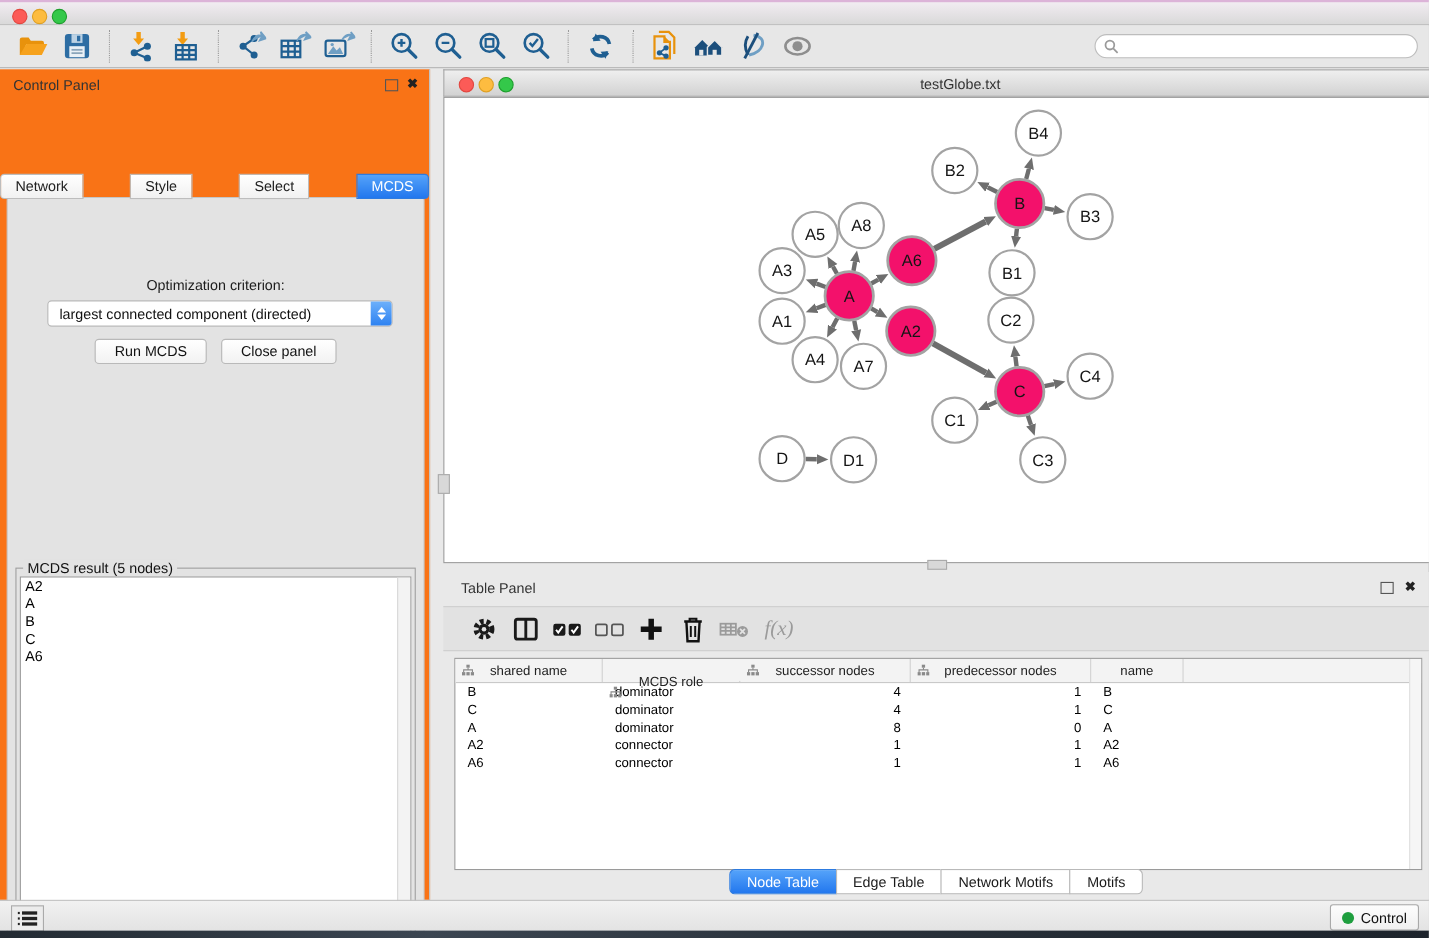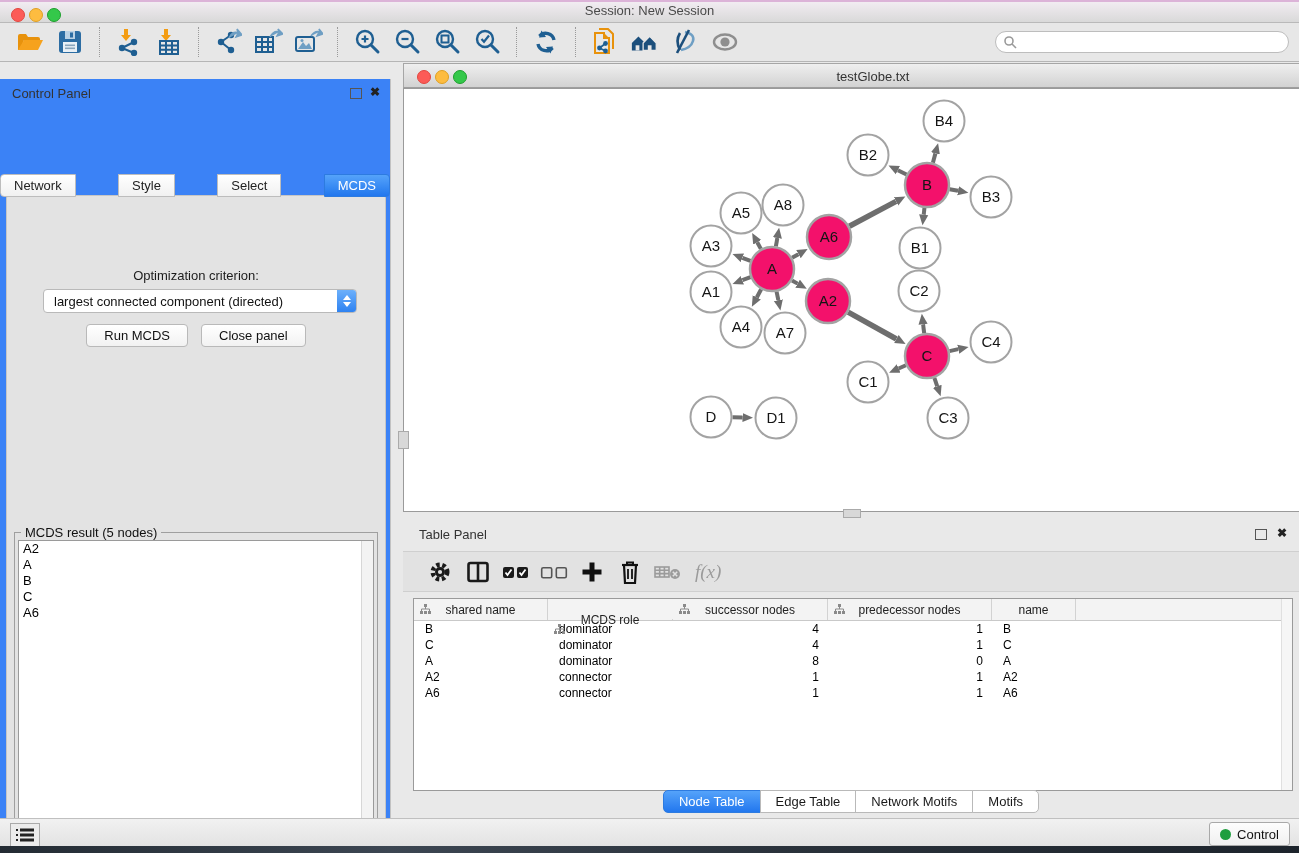--- a/index.html
+++ b/index.html
@@ -19,21 +19,21 @@
   
   #toolbar{position:absolute;left:0;top:23px;width:100%;height:39px;background:#e7e7e7;
     border-bottom:1px solid #b5b5b5;display:flex;align-items:center;padding-left:10px;box-sizing:border-box;}
   .tbi{width:30px;height:30px;display:flex;align-items:center;justify-content:center;margin:0 5px;flex:0 0 auto;}
   .tbsep{width:0;height:30px;border-left:1px dotted #9a9a9a;margin:0 9px;flex:0 0 auto;}
   #searchbox{position:absolute;right:10px;top:8px;width:294px;height:22px;background:#fff;
     border:1px solid #bdbdbd;border-radius:12px;display:flex;align-items:center;padding-left:7px;box-sizing:border-box;}
   #searchbox input{border:none;outline:none;background:transparent;font-size:12px;width:250px;margin-left:5px;font-family:"Liberation Sans",sans-serif;}
 
   
-  #control-panel{position:absolute;left:0;top:79px;width:391px;height:755px;background:#3b82f6;border-right:1px solid #c2c2c2;box-sizing:border-box;}
+  #control-panel{position:absolute;left:0;top:63px;width:391px;height:755px;background:#f97316;border-right:1px solid #c2c2c2;box-sizing:border-box;}
   .panel-head{position:relative;height:28px;}
   .panel-head .ptitle{position:absolute;left:12px;top:7px;font-size:13px;color:#333;}
   .float-ic{position:absolute;top:9px;width:10px;height:9px;border:1.5px solid #555;}
   .close-ic{position:absolute;top:7px;font-size:12px;font-weight:bold;color:#222;line-height:12px;}
   #cp-content{position:absolute;left:6px;top:116px;width:378px;height:688px;background:#e3e3e3;
     border:1px solid #c6c6c6;border-radius:3px;}
   #cp-tabs{position:absolute;left:0;top:95px;width:100%;display:flex;justify-content:space-between;z-index:3;}
   .cp-tab{font-size:13px;color:#222;background:linear-gradient(#ffffff,#f1f1f1);border:1px solid #bdbdbd;
     padding:3px 13px;margin-left:-1px;cursor:default;}
   .cp-tab:first-child{border-radius:4px 0 0 4px;margin-left:0;}
@@ -105,21 +105,20 @@
 </head>
 <body>
 
 <div id="app">
 
   <div id="titlebar">
     <div class="toplinestrip"></div>
     <span class="tl red" style="left:11px"></span>
     <span class="tl yellow" style="left:29px"></span>
     <span class="tl green" style="left:47px"></span>
-    <div class="title">Session: New Session</div>
   </div>
 
   <div id="toolbar">
     <span class="tbi">
       <svg width="28" height="24" viewBox="0 0 28 24">
           <path d="M2 20 L2 6 Q2 4 4 4 L10 4 L12 7 L22 7 Q24 7 24 9 L24 10 L8 10 L4 20 Z" fill="#e8920c"></path>
           <path d="M8 10 L27 10 L22 20 L2 20 Z" fill="#f6a21d"></path>
         </svg>
     </span>
     <span class="tbi">

